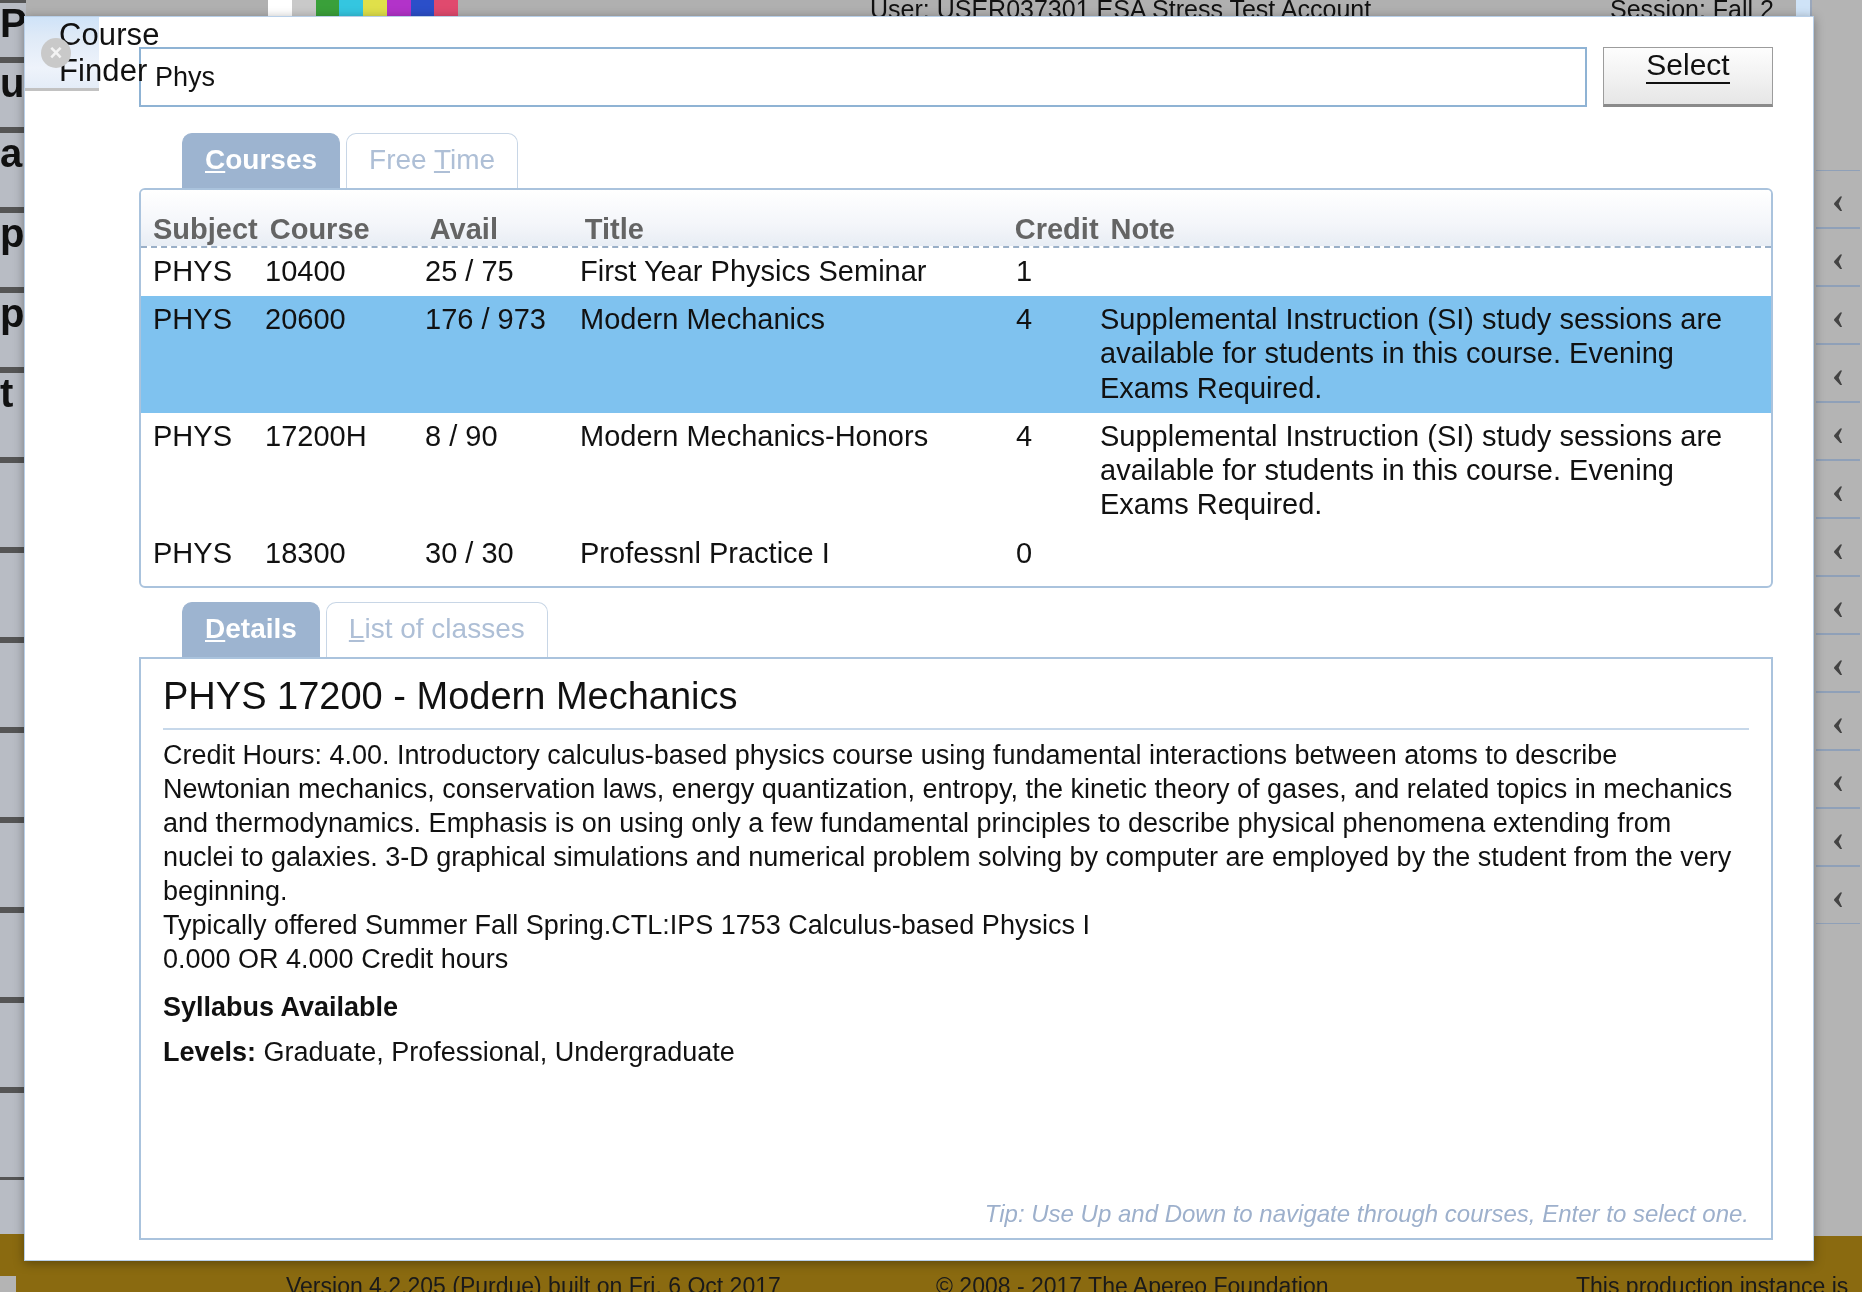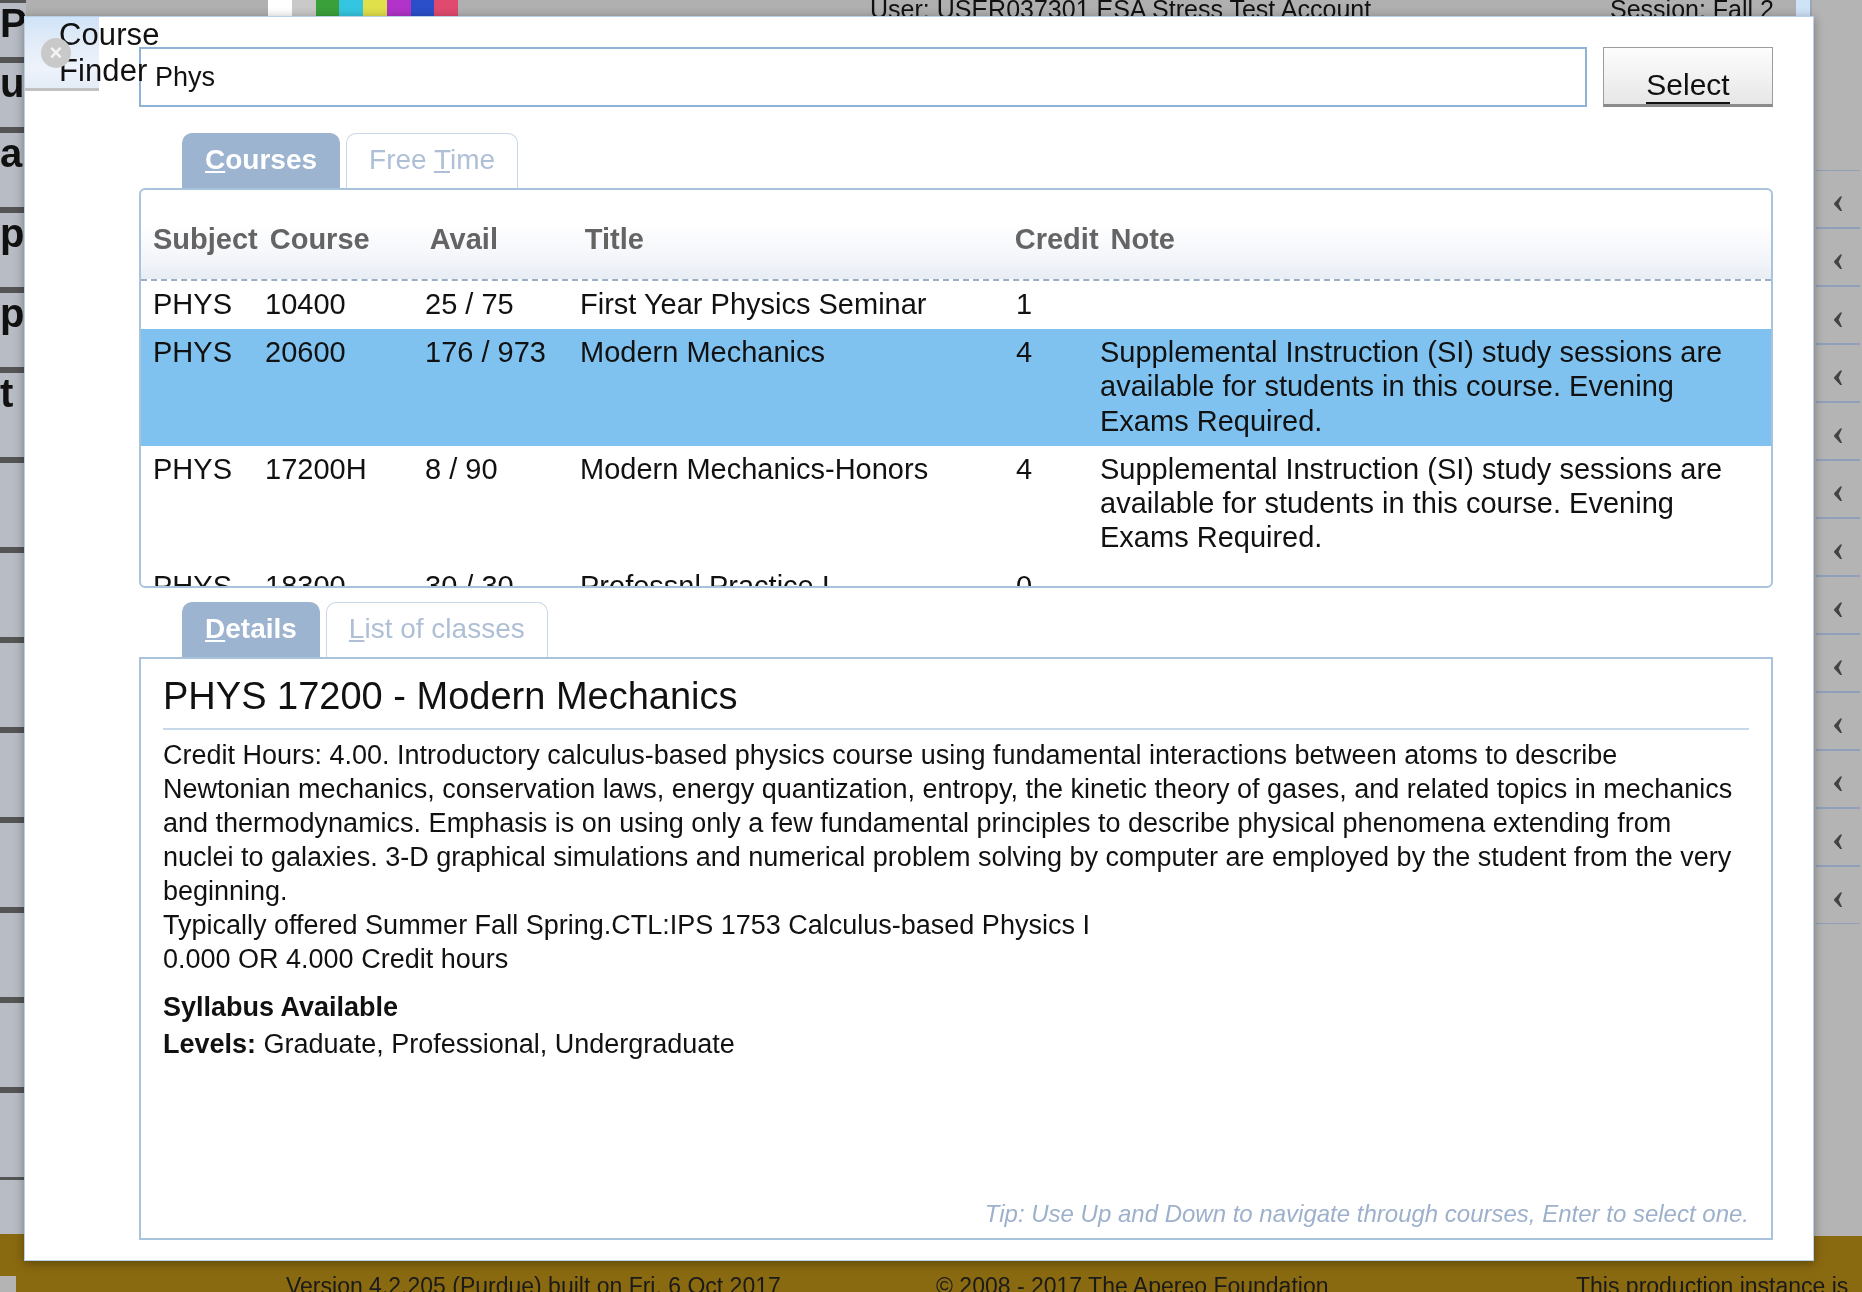--- a/index.html
+++ b/index.html
@@ -124,21 +124,21 @@
     font-family: "Liberation Sans", sans-serif;
     outline: none;
   }
   #select-button {
     flex: 0 0 170px;
     height: 60px;
     background: linear-gradient(to bottom, #fdfdfd 0%, #f2f2f2 50%, #e6e6e6 100%);
     border: 1px solid #9c9c9c;
     border-bottom: 3px solid #8a8a8a;
     font-size: 30px; color: #111;
-    display: flex; align-items: flex-end; justify-content: center;
+    display: flex; align-items: flex-start; justify-content: center;
     cursor: pointer;
     font-family: "Liberation Sans", sans-serif;
   }
   #select-button span { border-bottom: 2px solid #111; }
 
   
   .tabstrip { display: flex; align-items: flex-end; flex: 0 0 auto; gap: 6px; padding-left: 43px; }
   .tab {
     padding: 12px 22px 14px 22px;
     font-size: 28px;
@@ -165,22 +165,21 @@
     border-radius: 6px;
     background: #fff;
     overflow: hidden;
     position: relative;
   }
   #table-head {
     display: flex;
     background: linear-gradient(to bottom, #ffffff 0%, #f4f6fa 60%, #e8edf4 100%);
     border-bottom: 2px dashed #9aafc7;
     height: 58px;
-    align-items: flex-start;
-    margin-top: 33px;
+    align-items: flex-end;
   }
   #table-head .th {
     font-size: 29px; font-weight: bold; color: #646464;
     padding-left: 12px; white-space: nowrap;
   }
   .col-subject { flex: 0 0 112px; }
   .col-course  { flex: 0 0 160px; }
   .col-avail   { flex: 0 0 155px; }
   .col-title   { flex: 0 0 430px; }
   .col-credit  { flex: 0 0 90px; }
@@ -222,21 +221,21 @@
   #details-desc {
     font-size: 27px; color: #111; line-height: 1.26;
   }
   #details-offered, #details-credithours {
     font-size: 27px; color: #111; line-height: 1.26;
   }
   #details-syllabus {
     font-size: 27px; color: #111; font-weight: bold;
     margin-top: 16px;
   }
-  #details-levels { font-size: 27px; color: #111; margin-top: 6px; }
+  #details-levels { font-size: 27px; color: #111; margin-top: 14px; }
   #details-levels b { font-weight: bold; }
   #details-tip {
     margin-top: auto;
     text-align: right;
     font-size: 24px; font-style: italic;
     color: #9db0cc;
     padding-bottom: 2px;
   }
 </style>
 </head>

